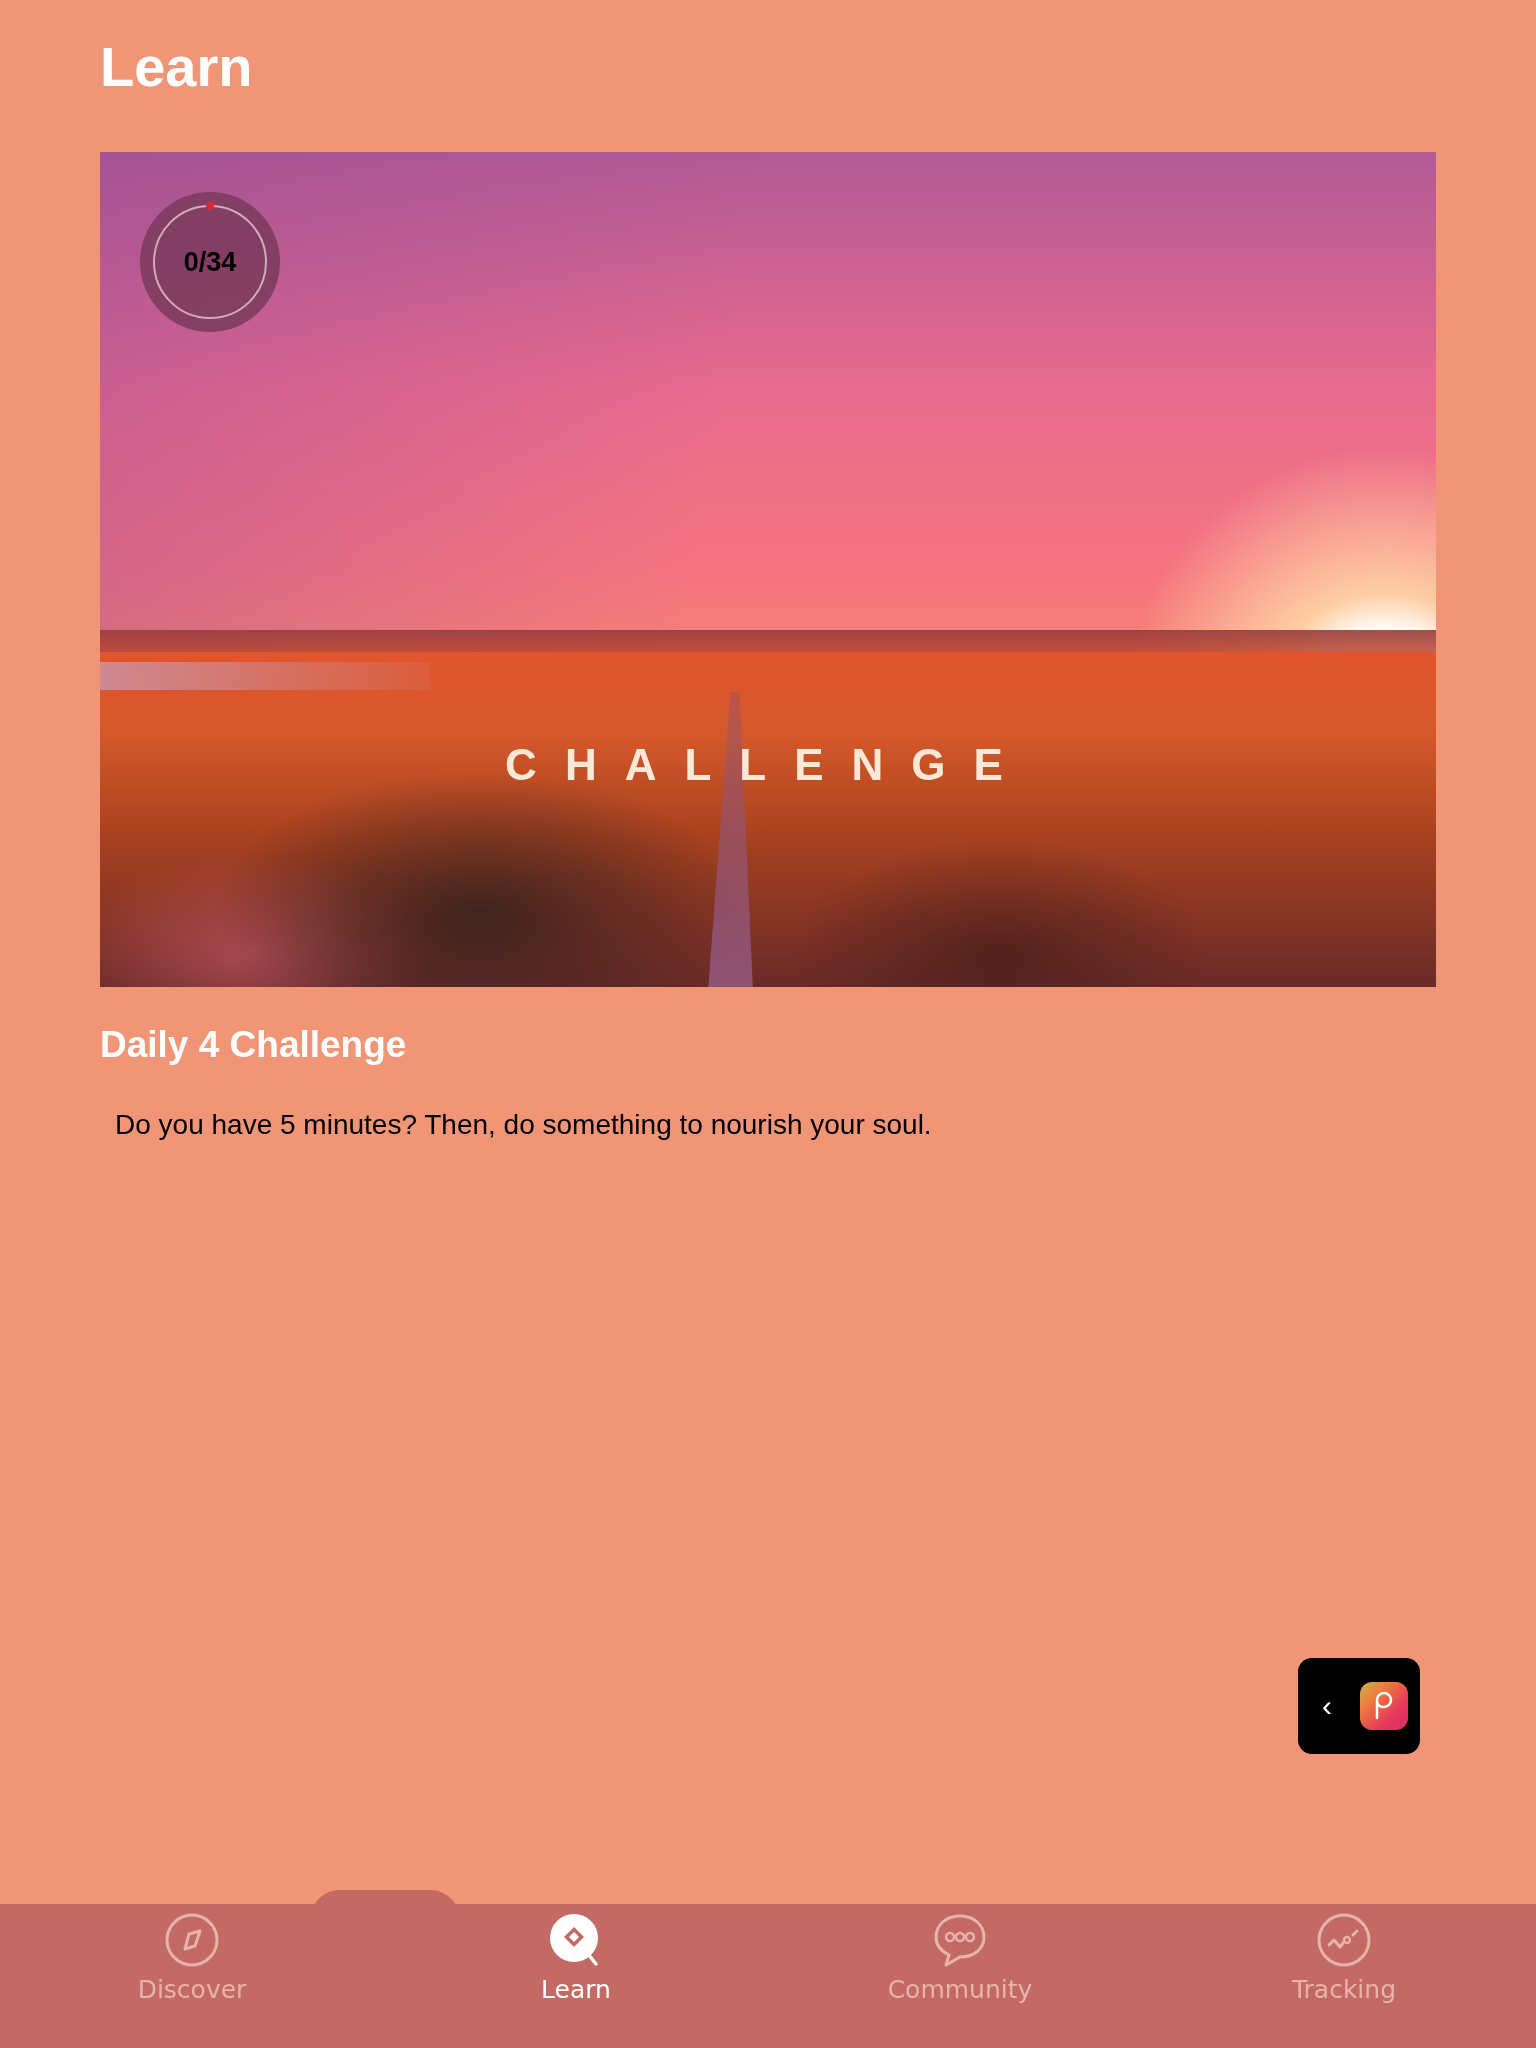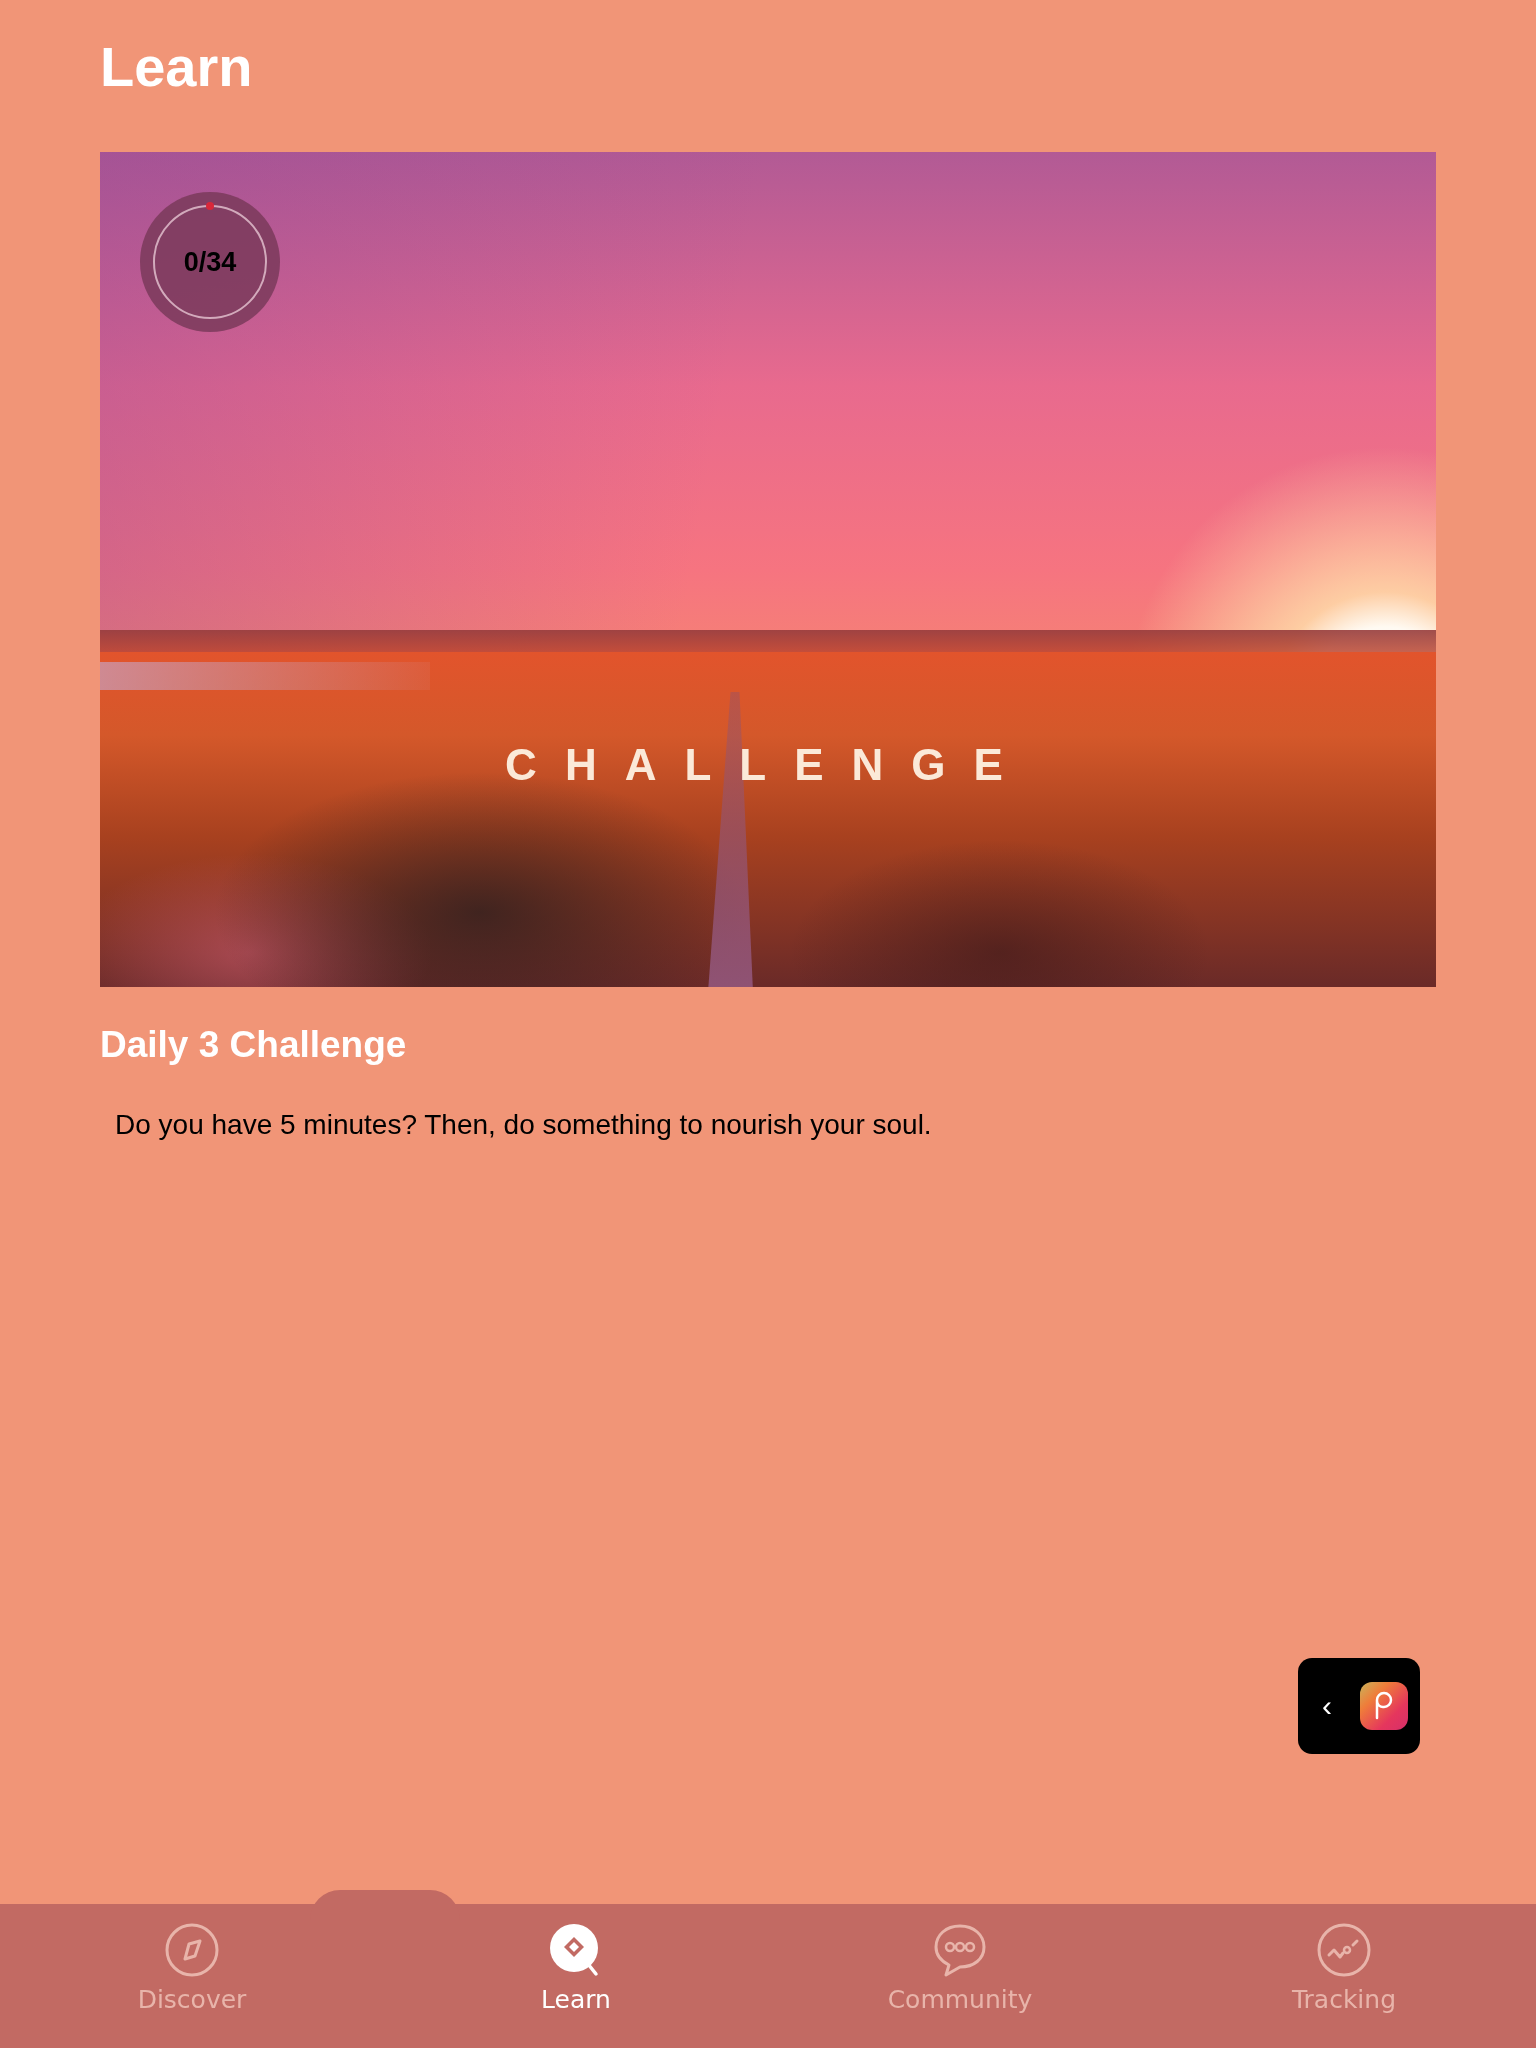--- a/index.html
+++ b/index.html
@@ -97,21 +97,21 @@
   .bottom-nav {
     position: absolute; left: 0; top: 1904px; width: 1536px; height: 144px;
     background: #c26a63; display: flex;
   }
   .nav-bump {
     position: absolute; left: 310px; top: -14px; width: 150px; height: 30px;
     background: #c26a63; border-radius: 80px 80px 0 0;
   }
   .nav-item {
     flex: 1; display: flex; flex-direction: column; align-items: center;
-    padding-top: 18px; color: #e8b4aa; position: relative; z-index: 1;
+    padding-top: 8px; color: #e8b4aa; position: relative; z-index: 1;
   }
   .nav-item.active { color: #ffffff; }
   .nav-icon { width: 56px; height: 56px; }
   .nav-label {
     font-family: "DejaVu Sans", sans-serif; font-size: 25px; line-height: 32px; margin-top: 6px;
   }
 </style>
 </head>
 <body>
 
@@ -127,21 +127,21 @@
   <div class="banner-sub">CHALLENGE</div>
   <div class="progress-ring">
     <svg viewBox="0 0 140 140">
       <circle cx="70" cy="70" r="70" fill="#7a3a5a" fill-opacity="0.85"></circle>
       <circle cx="70" cy="70" r="56" fill="none" stroke="#e6c6d2" stroke-opacity="0.8" stroke-width="2"></circle>
       <circle cx="70" cy="14" r="4" fill="#d8283a"></circle>
     </svg>
     <div class="progress-label">0/34</div>
   </div>
 </div>
-<h2 class="card-title">Daily 3 Challenge</h2>
+<h2 class="card-title">Daily 4 Challenge</h2>
 <p class="card-desc">Do you have 5 minutes? Then, do something to nourish your soul.</p>
 
 <div class="floating-widget">
   <div class="widget-back">‹</div>
   <div class="widget-app">
     <svg width="30" height="30" viewBox="0 0 30 30">
       <path d="M8 27 V9 a7 7 0 0 1 14 0 a7 7 0 0 1 -7 7 a6 6 0 0 1 -7 -6" fill="none" stroke="#ffffff" stroke-width="2.5" stroke-linecap="round"></path>
     </svg>
   </div>
 </div>

